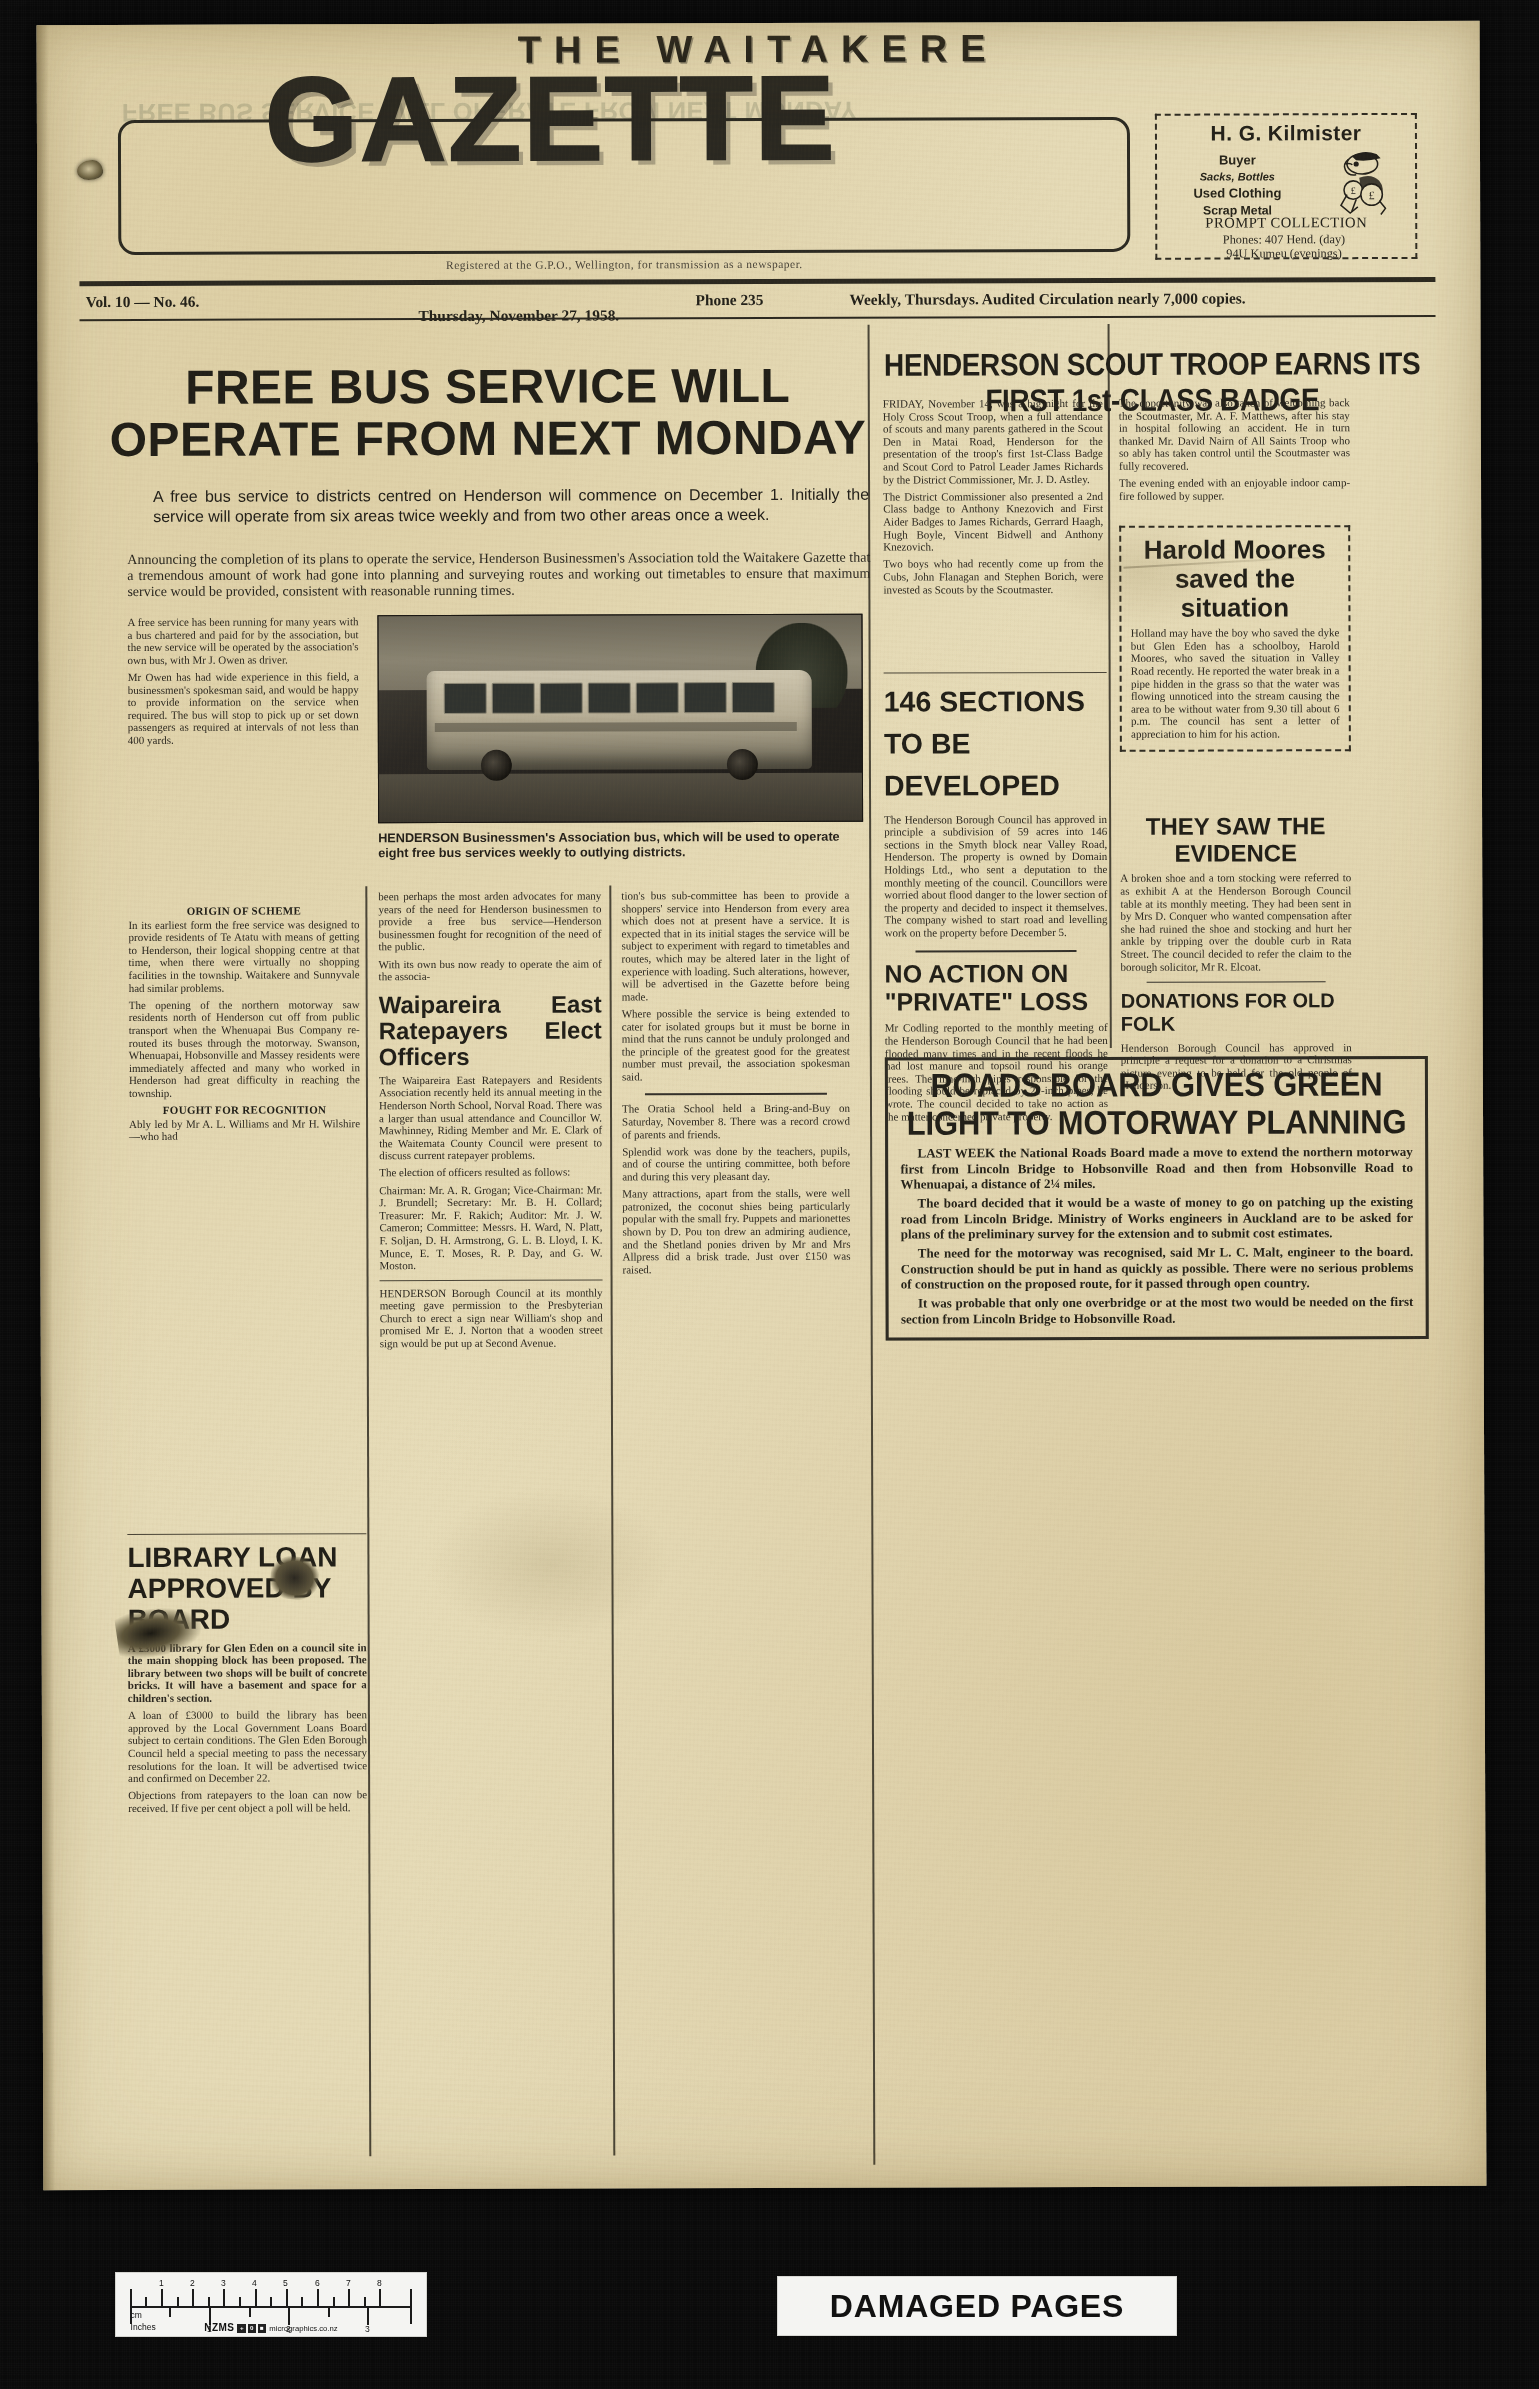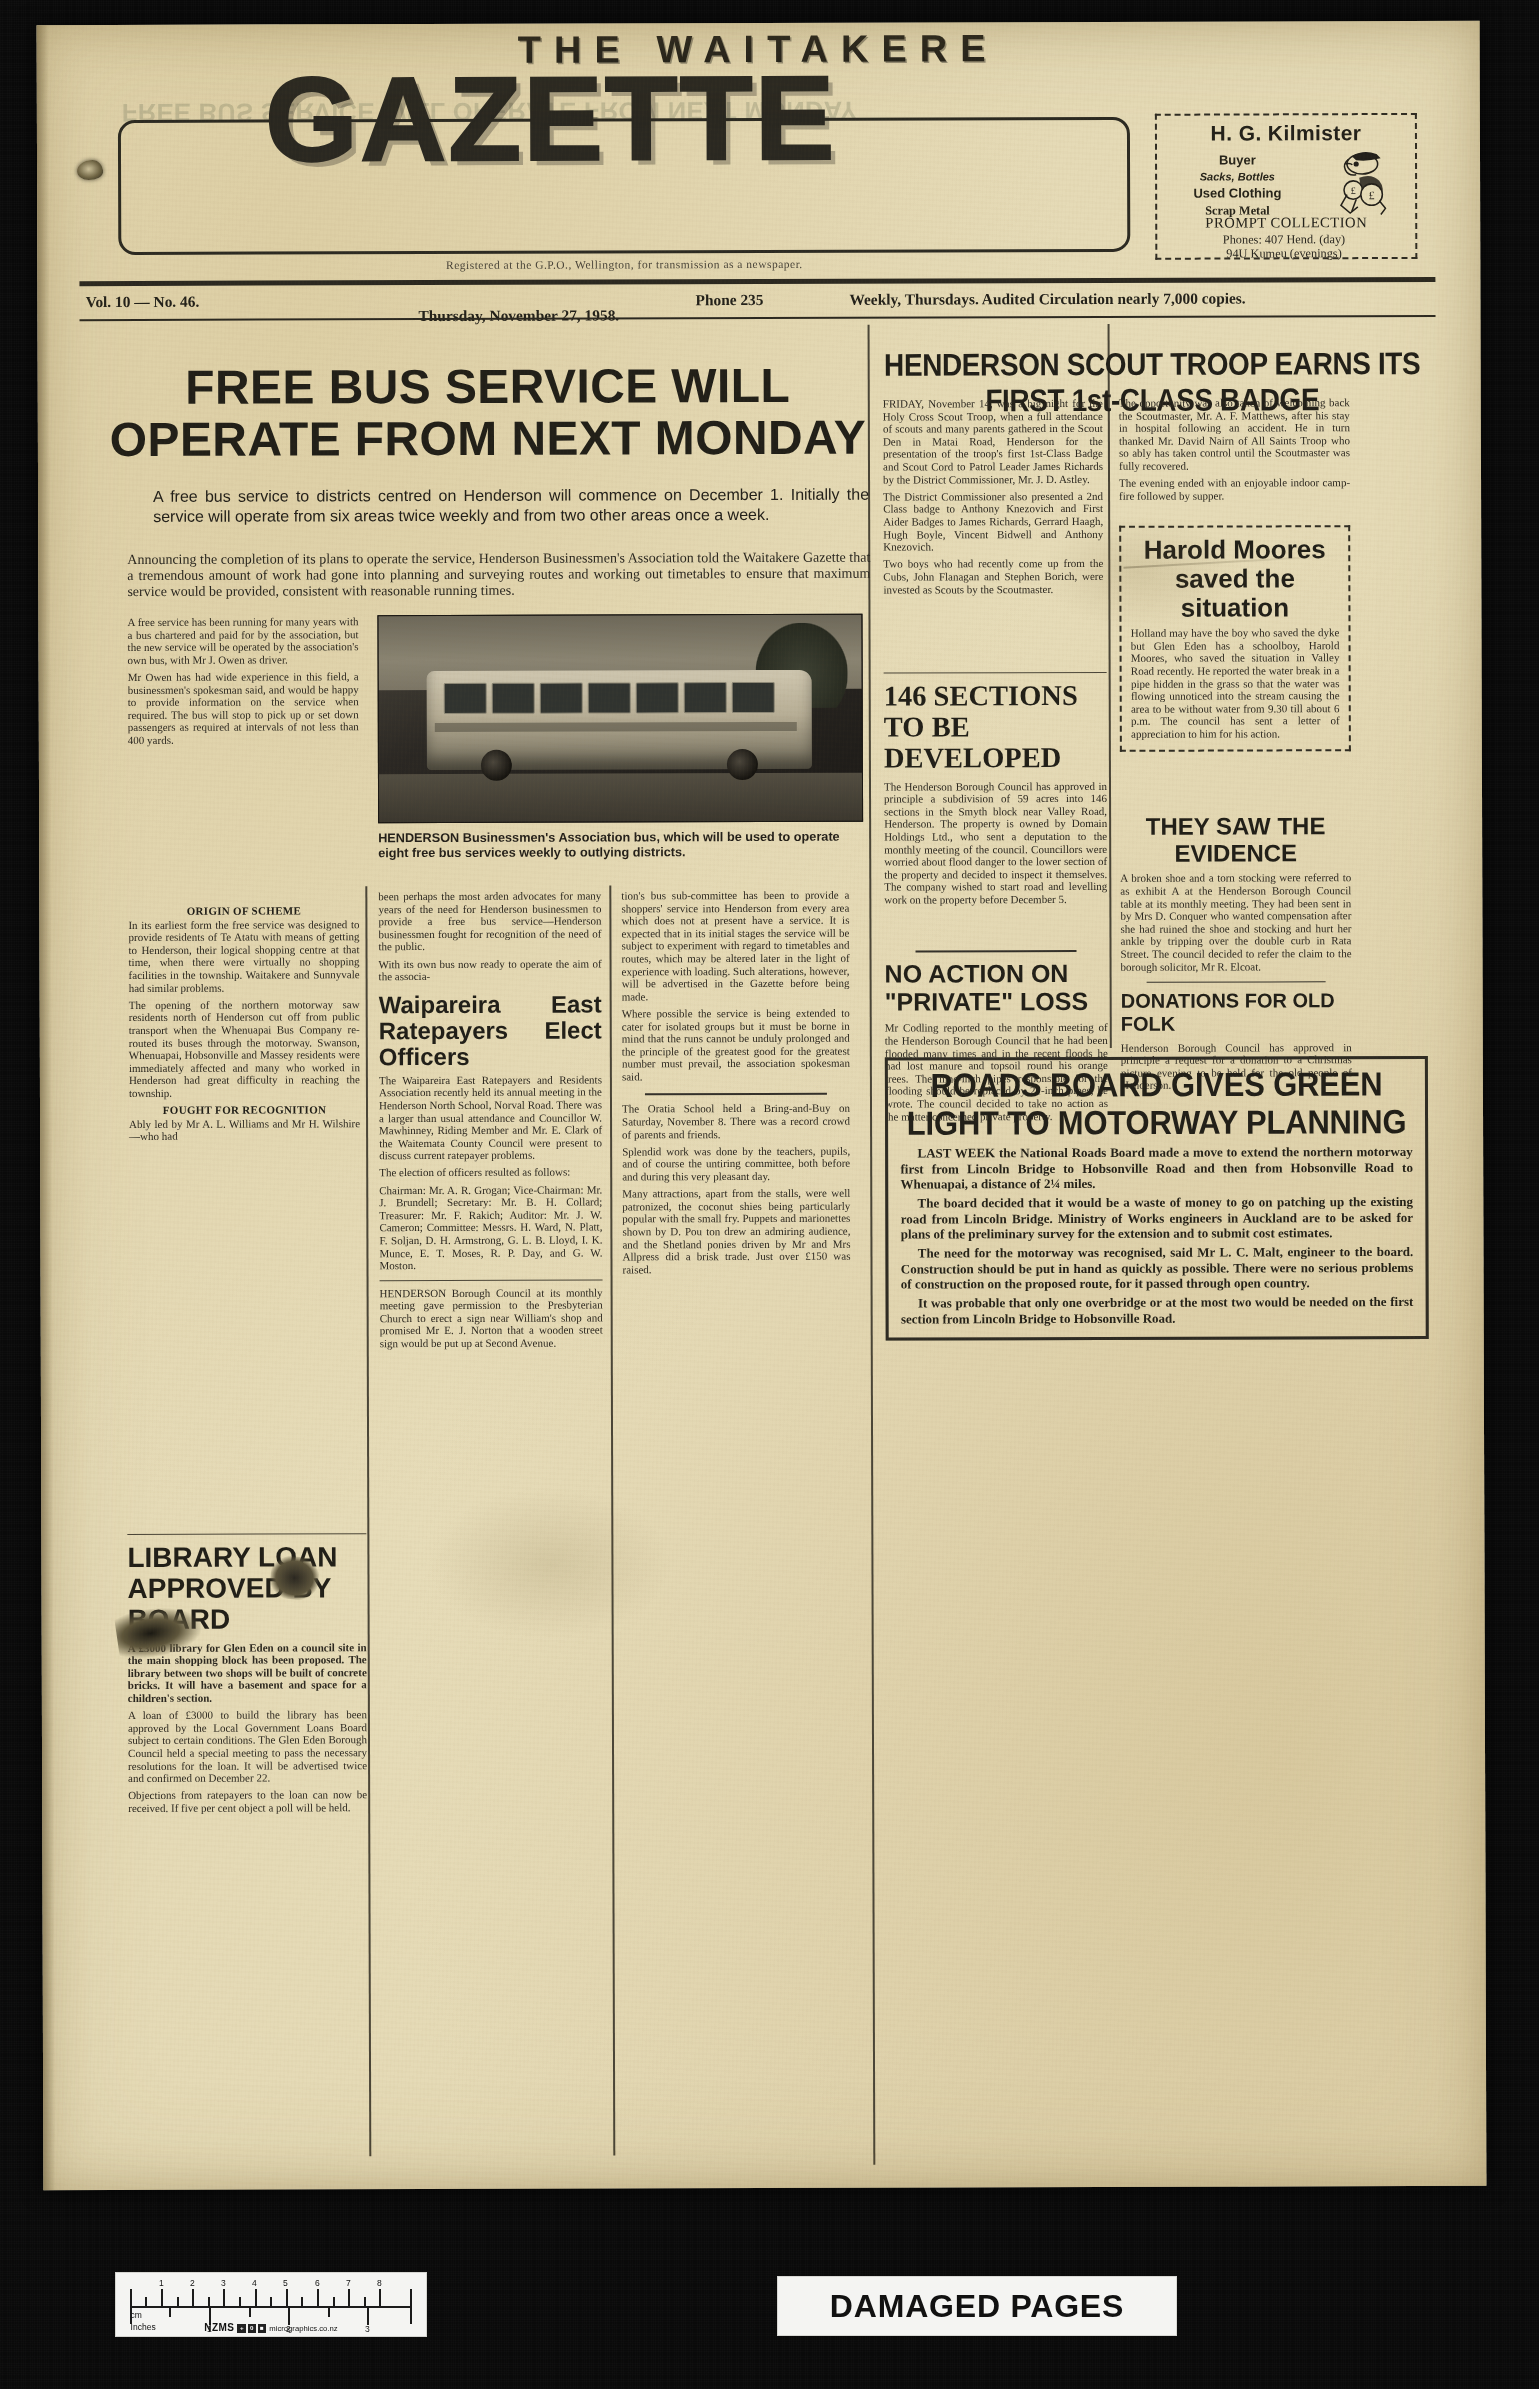--- a/index.html
+++ b/index.html
@@ -111,21 +111,21 @@
     font-size:21px; letter-spacing:0.4px; color:#23211a; margin-bottom:3.1px;
   }
   #kilmister .k-lines{
     position:absolute; left:10.8px; top:37px; width:139px; text-align:center;
     font-family:"Liberation Sans", sans-serif; color:#262319;
   }
   #kilmister .k-lines div{ font-weight:bold; margin-bottom:3.1px;text-align:center; }
   #kilmister .k-buyer{ font-size:13px; }
   #kilmister .k-l2{ font-size:11px;font-style:italic; }
   #kilmister .k-l3{ font-size:13px; }
-  #kilmister .k-l4{ font-size:12.3px;font-family:Liberation Serif, serif; }
+  #kilmister .k-l4{ font-size:12.3px; }
   #kilmister .k-prompt{
     position:absolute; left:0; right:0; top:99px;
     font-family:"Liberation Serif", serif; font-size:14.6px; letter-spacing:0.5px; color:#23211a;
   }
   #kilmister .k-ph1, #kilmister .k-ph2{
     position:absolute; left:0; right:4.6px;
     font-family:"Liberation Serif", serif; font-size:12.3px; color:#2a2720;
   }
   #kilmister .k-ph1{ top:117px; }
   #kilmister .k-ph2{ top:131px; }
@@ -252,22 +252,22 @@
     text-align:center;
     font-family:"Liberation Sans", sans-serif; font-weight:bold;
     font-size:28px; line-height:32px; letter-spacing:-0.4px; color:#211f18;
     transform:scaleY(1.12);
   }
   #col-R1{ position:absolute; left:845px; top:375px; width:220px; }
   #col-R2{ position:absolute; left:1081px; top:375px; width:231px; }
 
   #sections-block{ position:absolute; left:845px; top:650px; width:223px; }
   #sections-hl{
-    font-family:Liberation Serif, serif; font-weight:bold;
-    font-size:28.5px; line-height:31px; color:#211f18;
+    font-family:Liberation Sans, sans-serif; font-weight:bold;
+    font-size:28.5px; line-height:42px; color:#211f18;
   }
   #noaction-block{ position:absolute; left:845px; top:928px; width:223px; }
   #noaction-hl{
     font-family:"Liberation Sans", sans-serif; font-weight:bold;
     font-size:25px; line-height:28px; color:#211f18;
   }
 
   
   #moores-box{
     position:absolute; left:1081px; top:504px; width:231px;

